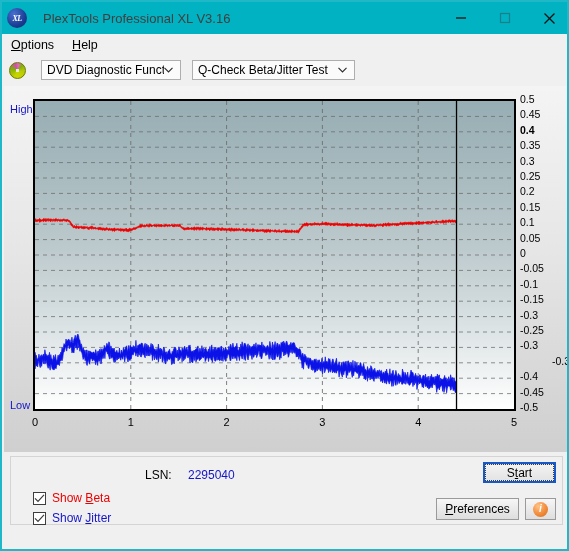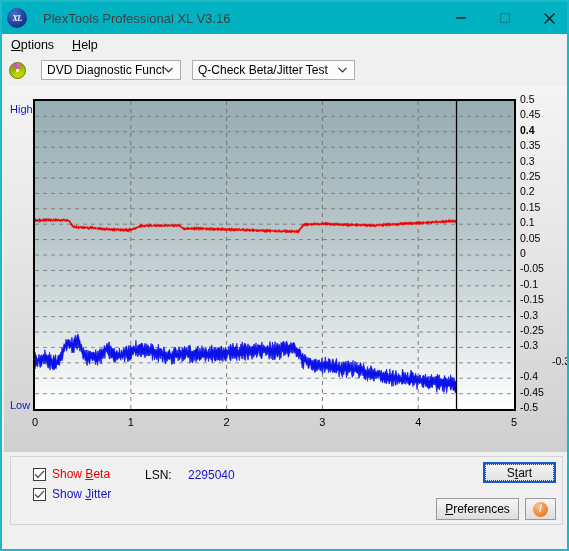--- a/index.html
+++ b/index.html
@@ -210,20 +210,21 @@
     height: 69px;
     border: 1px solid #d4d4d4;
     background: #f0f0f0;
     box-sizing: border-box;
   }
   .chk-row {
     position: absolute;
     display: flex;
     align-items: center;
     left: 22px;
+    margin-top: 24px;
   }
   #chk-beta-row  { top: 10px; }
   #chk-jitter-row{ top: 30px; }
   .chk-box {
     width: 13px; height: 13px;
     border: 1px solid #3d3d3d;
     background: #ffffff;
     display: flex;
     align-items: center;
     justify-content: center;

